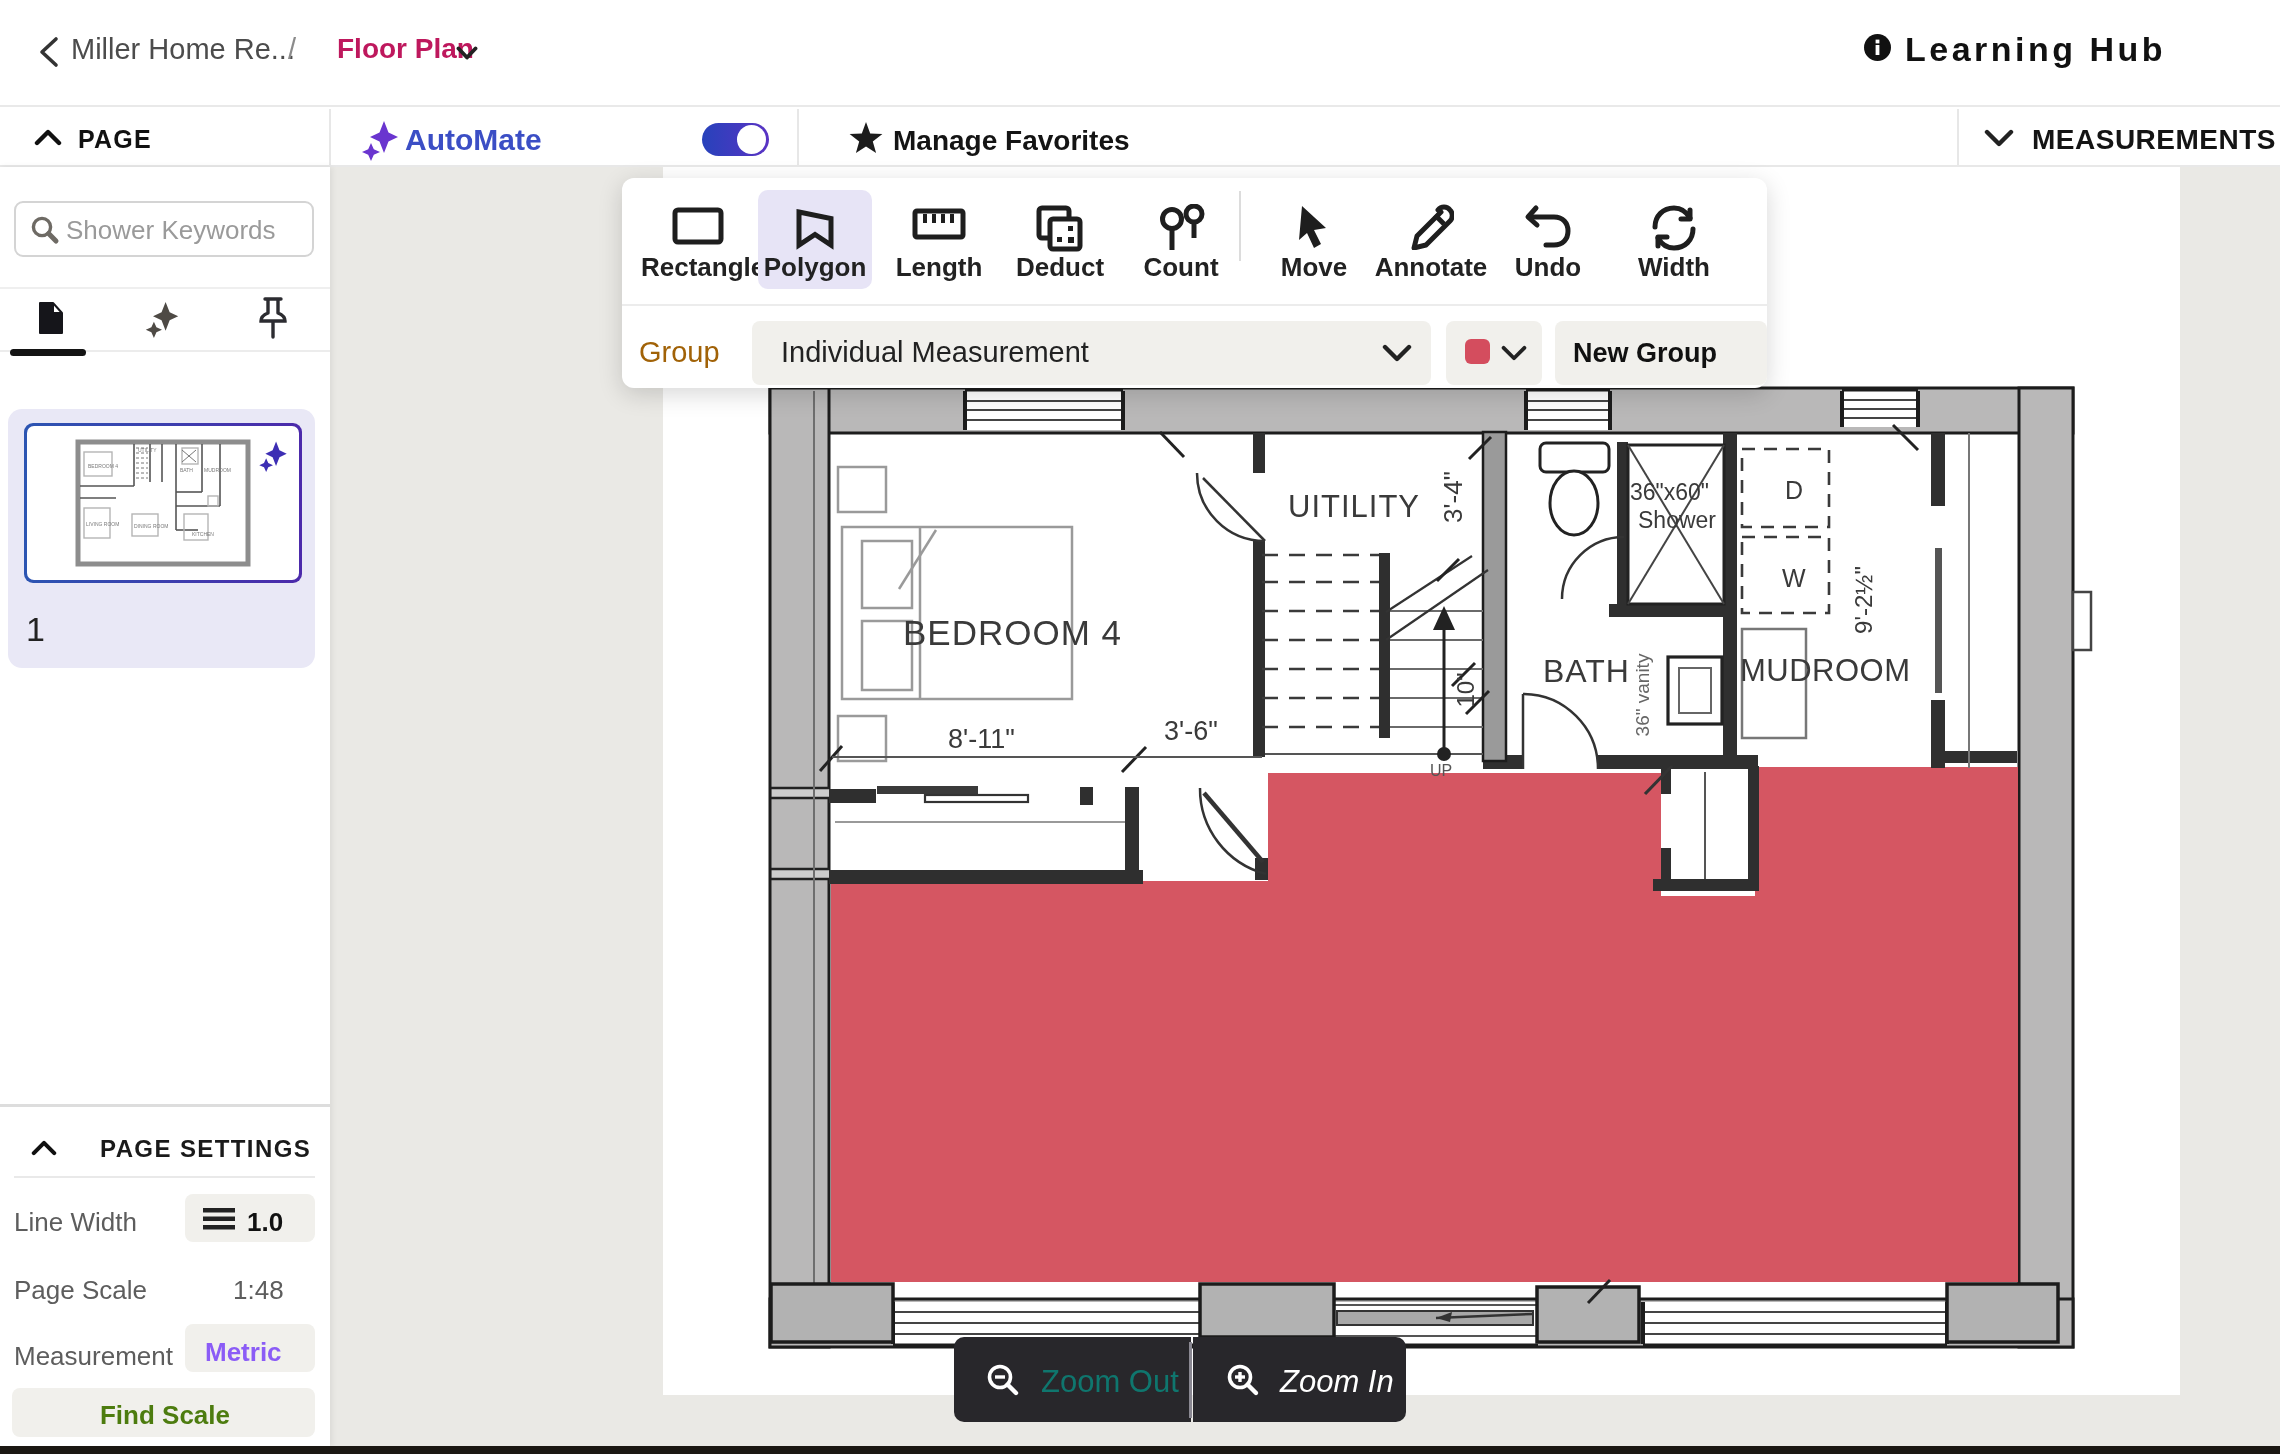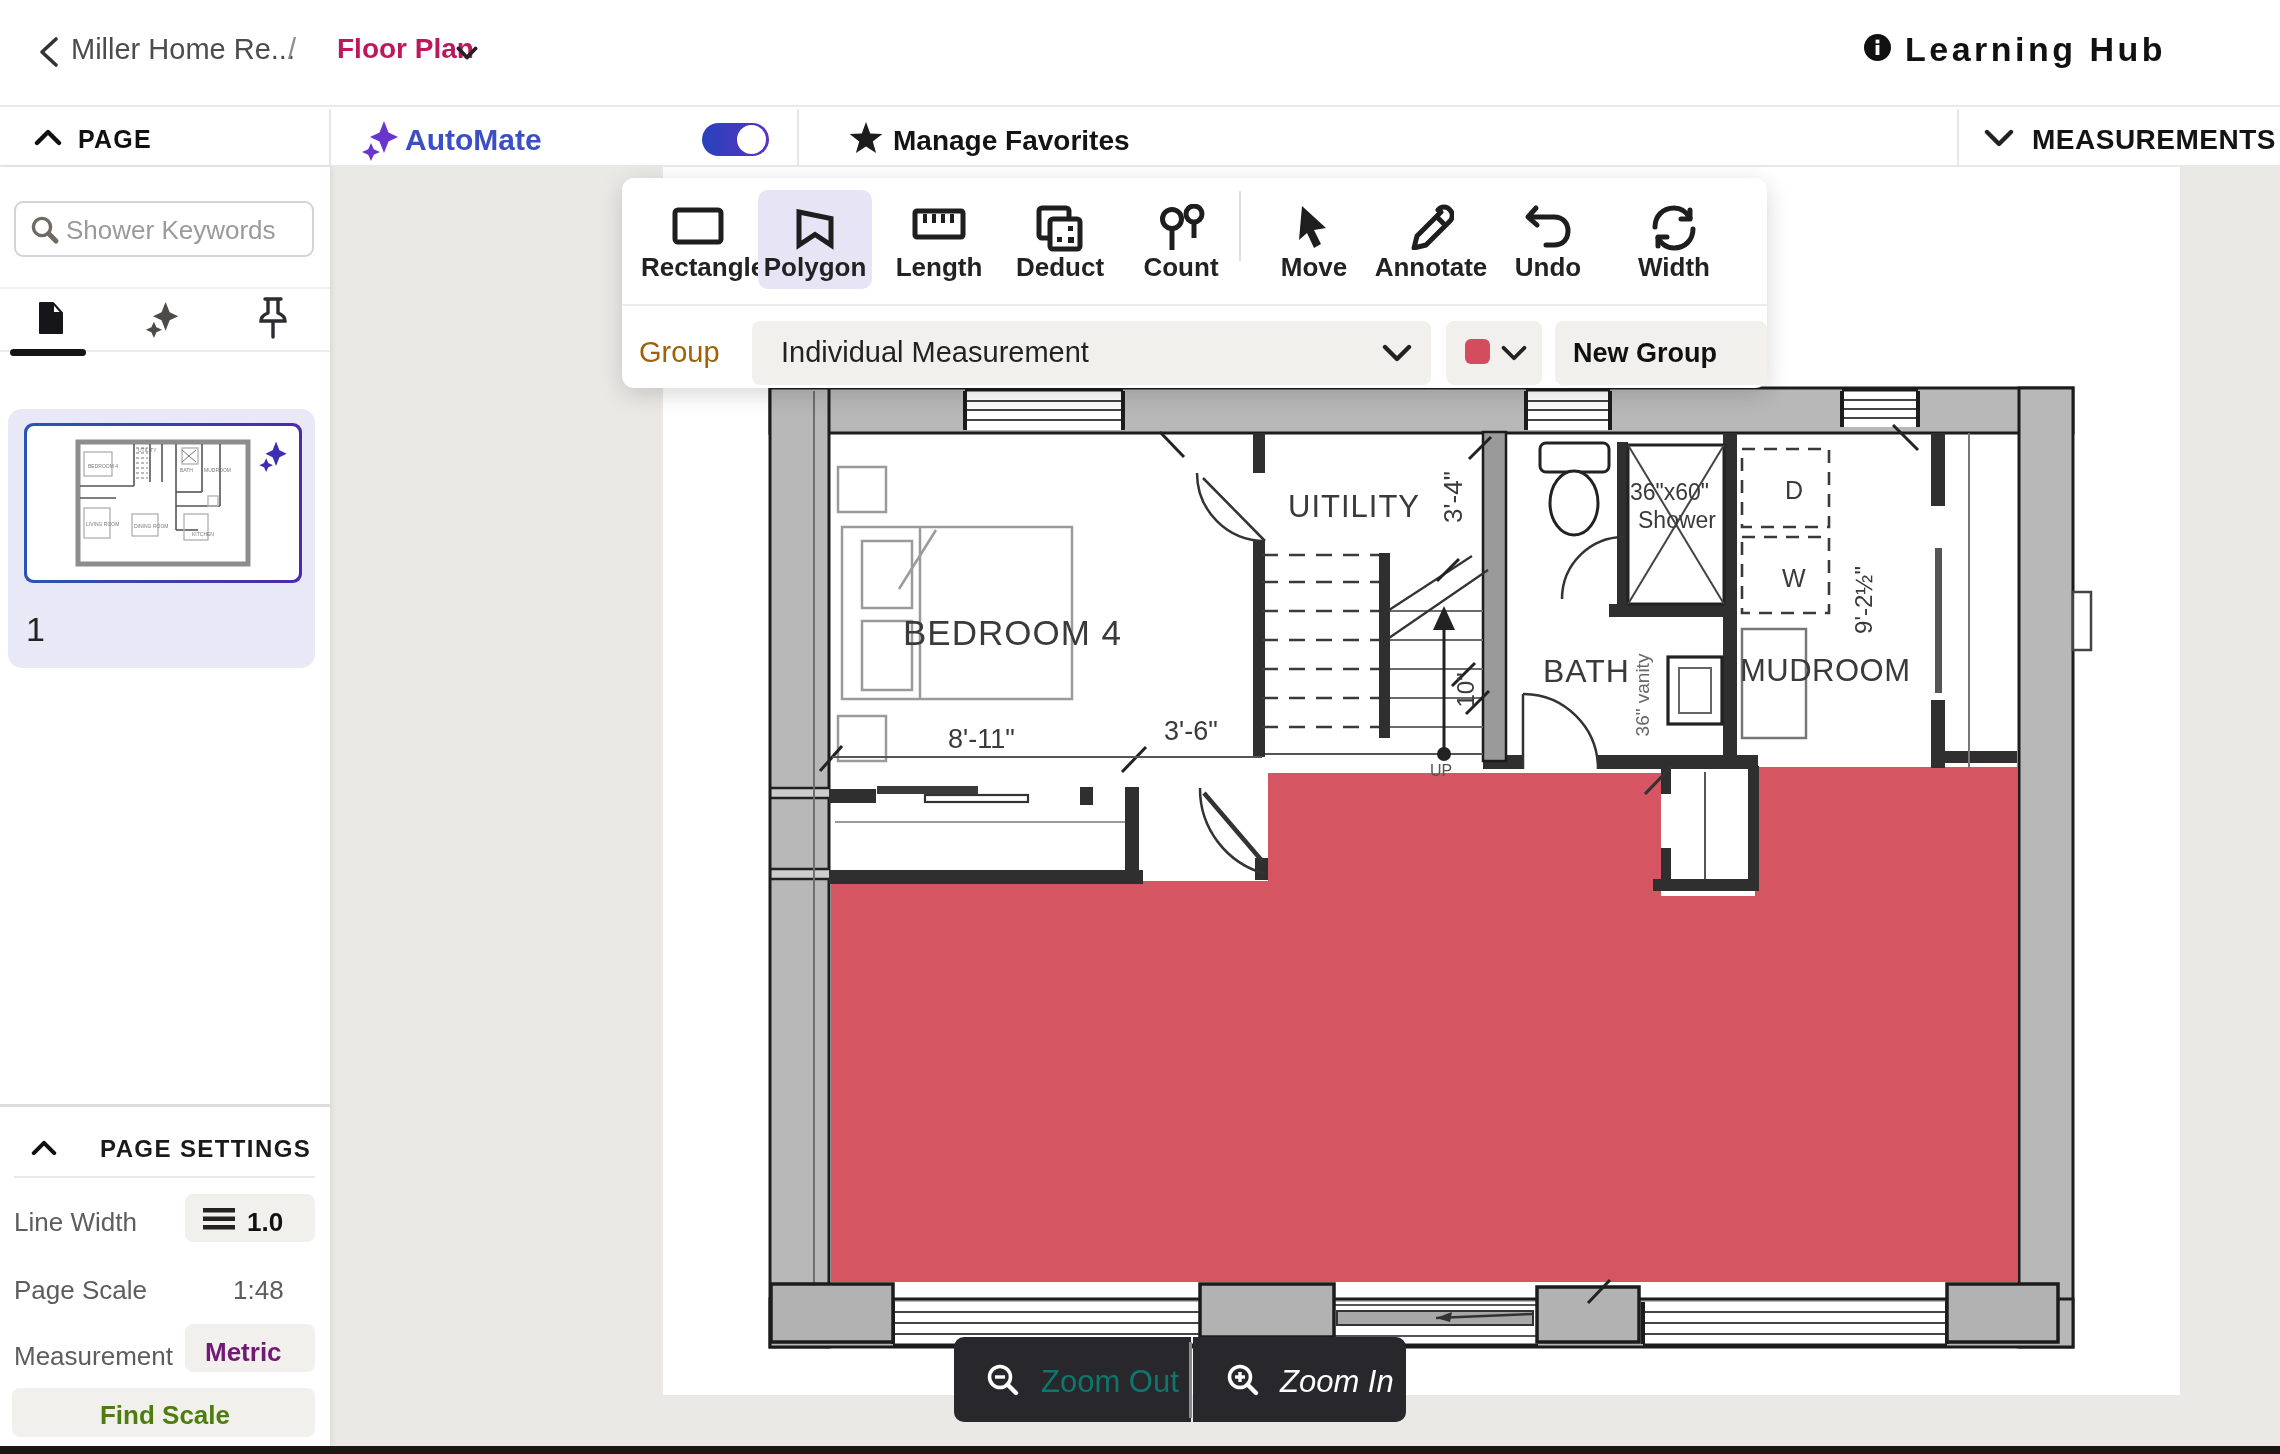--- a/index.html
+++ b/index.html
@@ -346,21 +346,21 @@
   <svg class="abs" style="left:203px;top:1041px" width="32" height="22" viewBox="0 0 32 22">
       <rect x="0" y="0" width="32" height="4.5" fill="#222"></rect>
       <rect x="0" y="8.5" width="32" height="4.5" fill="#222"></rect>
       <rect x="0" y="17" width="32" height="4.5" fill="#222"></rect>
     </svg>
   <div class="abs" style="left:247px;top:1040px;font-size:26px;font-weight:700;color:#111;">1.0</div>
   <div class="abs gray" style="left:14px;top:1108px;font-size:26px;">Page Scale</div>
   <div class="abs gray" style="left:233px;top:1108px;font-size:26px;">1:48</div>
   <div class="abs gray" style="left:14px;top:1174px;font-size:26px;">Measurement</div>
   <div class="abs ctl" style="left:185px;top:1157px;width:130px;height:48px;"></div>
-  <div class="abs" style="left:205px;top:1170px;font-size:26px;font-weight:700;color:#701a75;">Metric</div>
+  <div class="abs" style="left:205px;top:1170px;font-size:26px;font-weight:700;color:#8b5cf6;">Metric</div>
   <div class="abs ctl" style="left:12px;top:1221px;width:303px;height:49px;"></div>
   <div class="abs" style="left:0px;top:1233px;width:330px;text-align:center;font-size:26px;font-weight:700;color:#4d7c0f;">Find Scale</div>
 </div>
 
 <div id="tools" class="abs">
   <div class="abs tbtn" style="left:19px;">
       <svg width="54" height="44" viewBox="0 0 54 44">
         <rect x="4" y="6" width="46" height="32" rx="3" fill="none" stroke="#1e1e1e" stroke-width="5"></rect>
       </svg>
       <div class="lab">Rectangle</div>

